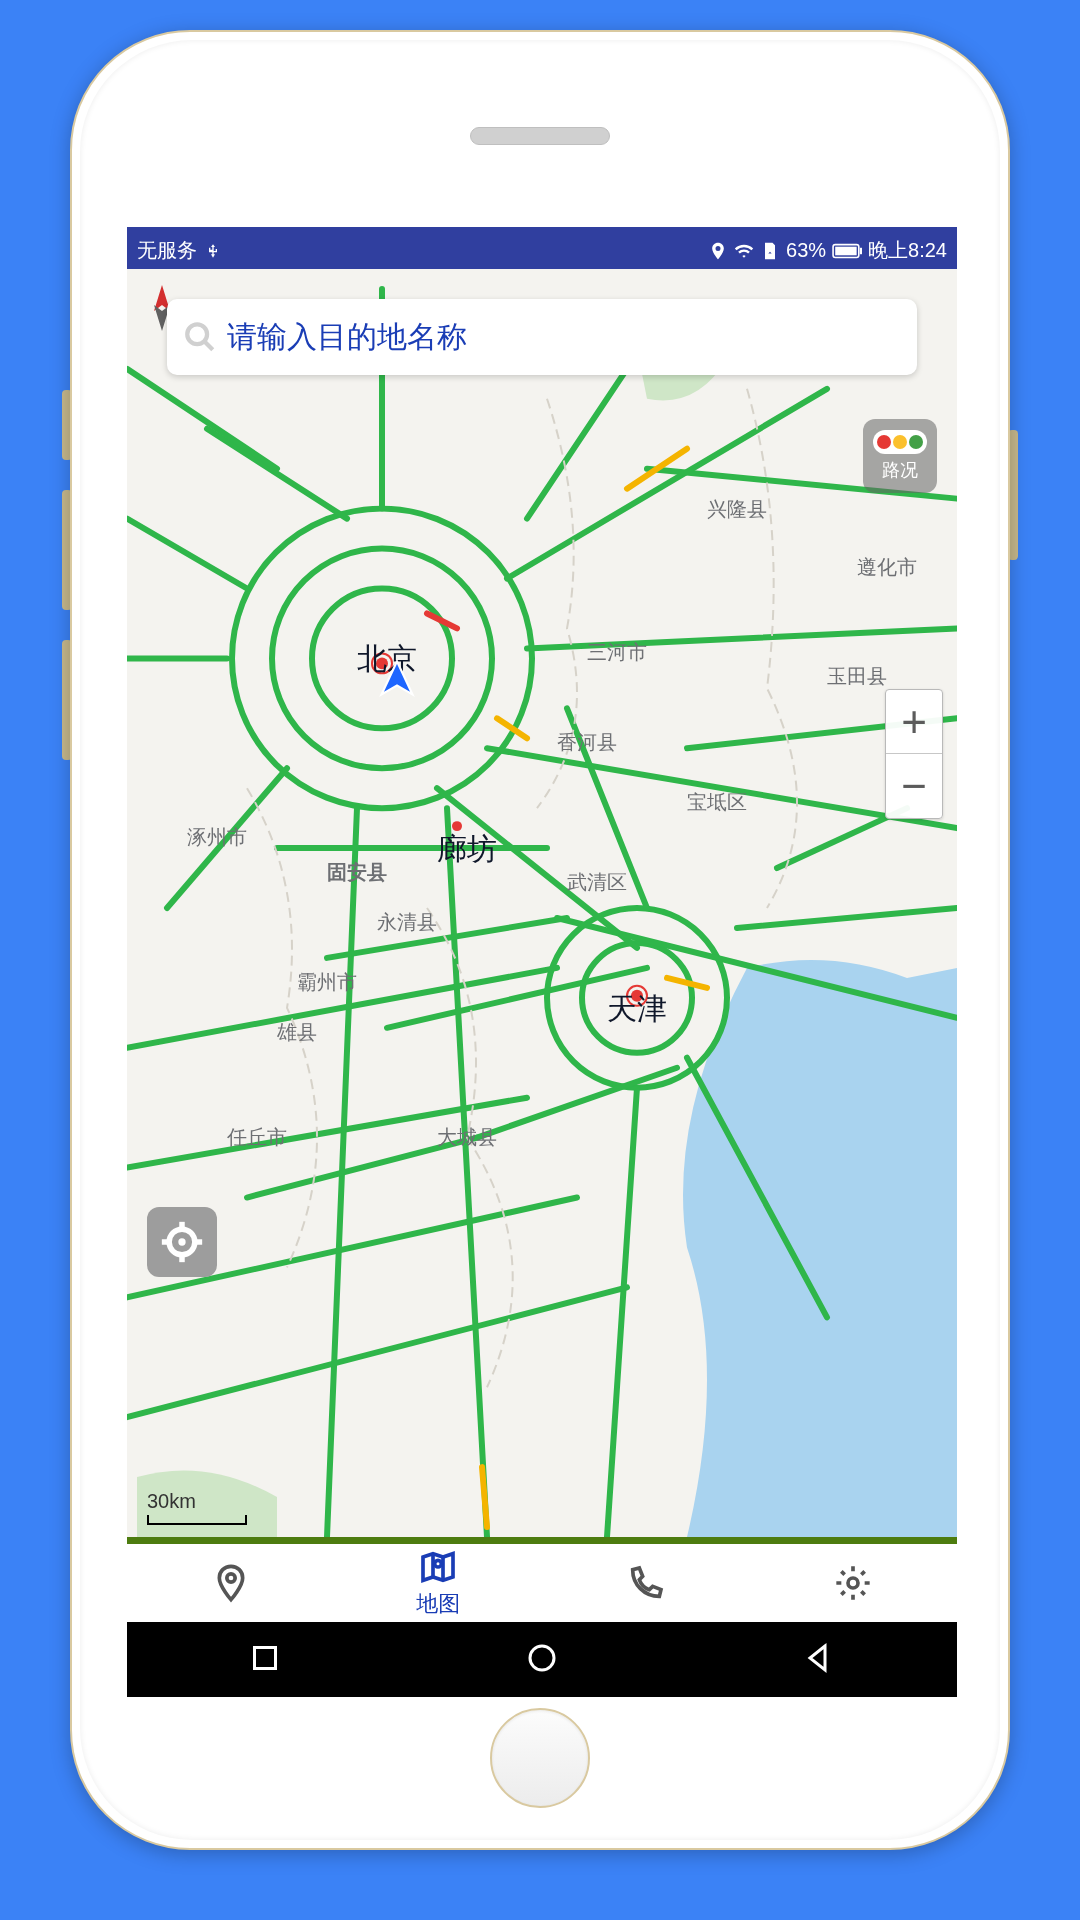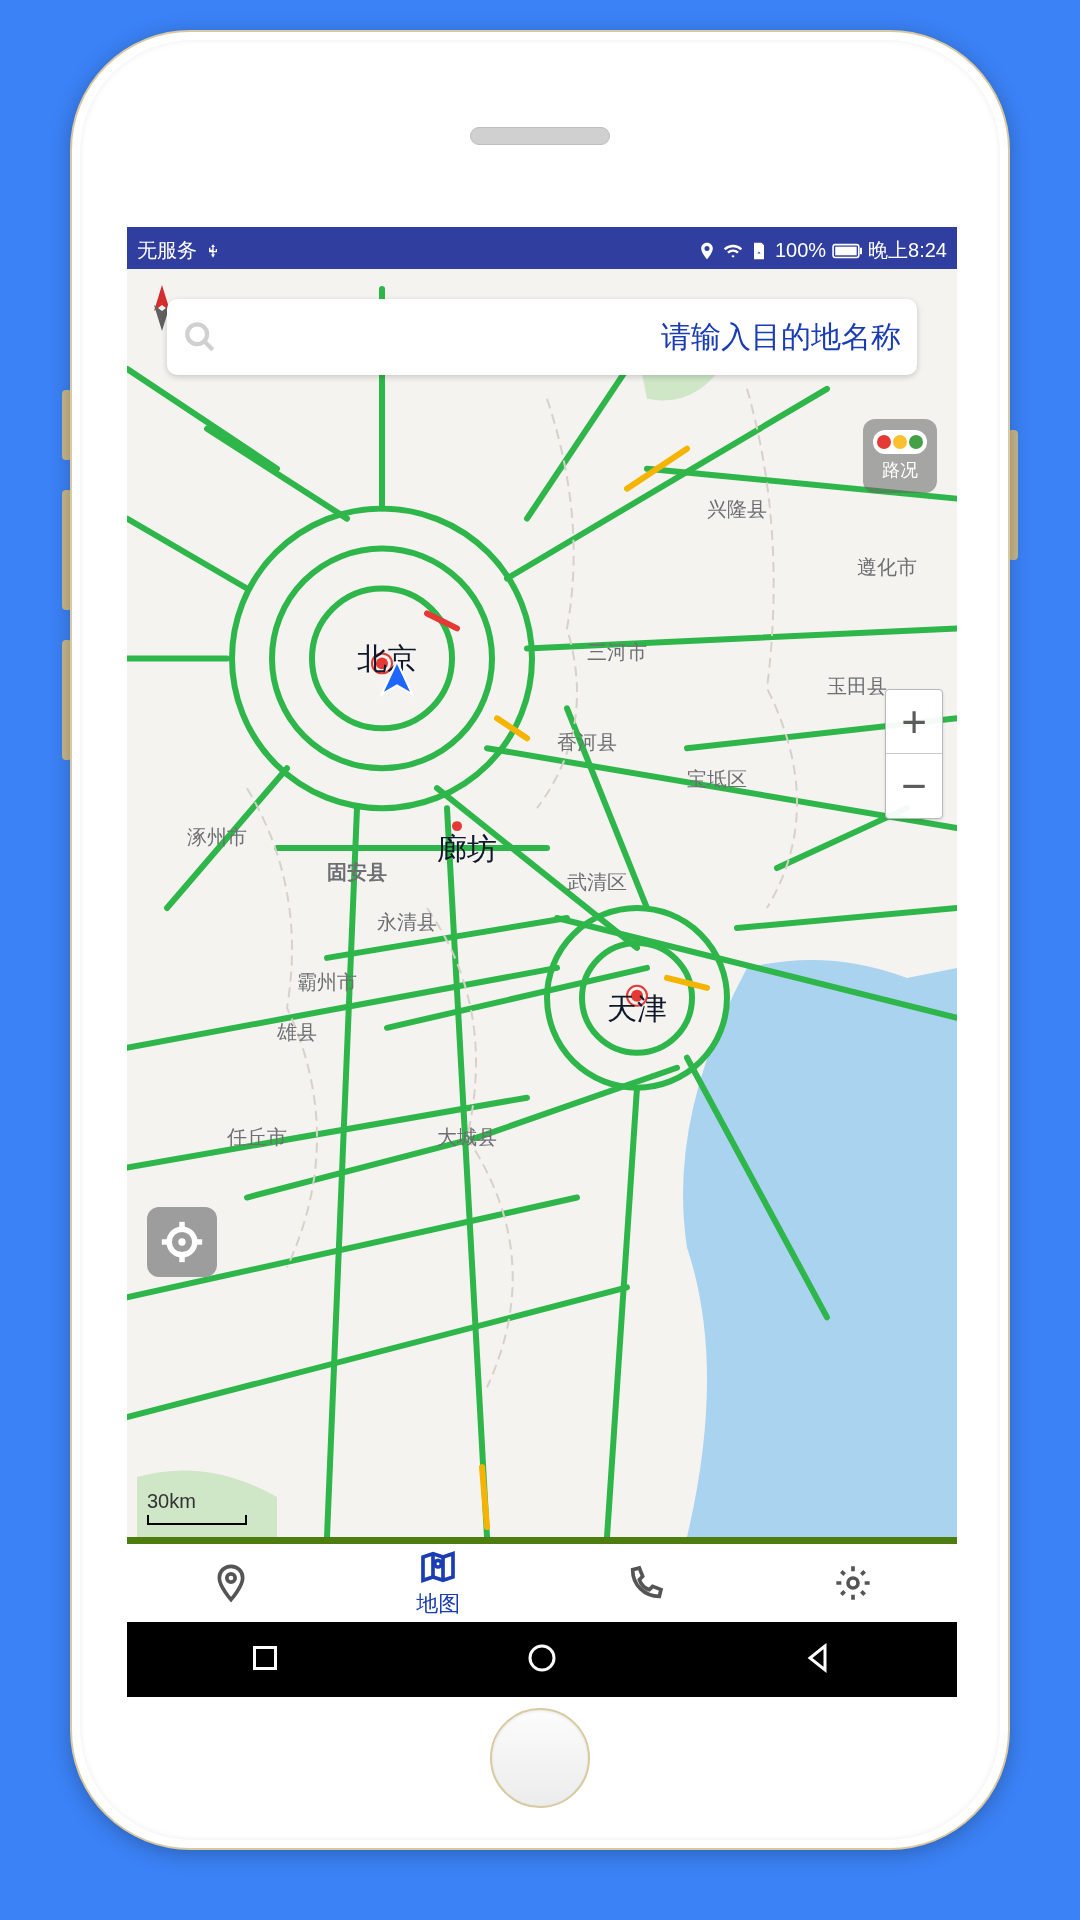--- a/index.html
+++ b/index.html
@@ -100,21 +100,21 @@
     padding: 0 16px;
     gap: 10px;
     z-index: 5;
   }
   .search-bar input {
     flex: 1;
     border: none;
     outline: none;
     font-size: 30px;
     color: #1a3db5;
-    text-align: right;
+    text-align: left;
     background: transparent;
   }
   .search-bar input::placeholder { color: #1a3db5; }
   .search-icon { width: 34px; height: 34px; stroke: #d0d0d0; stroke-width: 3; fill: none; }
   .traffic-btn {
     position: absolute;
     top: 150px;
     right: 20px;
     width: 74px;
     height: 74px;
@@ -301,21 +301,21 @@
       <div class="status-right">
         <svg viewBox="0 0 24 24">
             <path d="M12 2C8 2 5 5 5 9c0 5 7 13 7 13s7-8 7-13c0-4-3-7-7-7zm0 10a3 3 0 110-6 3 3 0 010 6z"></path>
           </svg>
         <svg viewBox="0 0 24 24">
             <path d="M12 20l-2-2a3 3 0 014 0l-2 2zm-5-5l-2-2a10 10 0 0114 0l-2 2a7 7 0 00-10 0zm-4-4l-2-2a16 16 0 0122 0l-2 2a13 13 0 00-18 0z"></path>
           </svg>
         <svg viewBox="0 0 24 24">
             <path d="M6 2h9l3 3v17H6V2zm6 11l-2 2h4l-2-2zm0-4l2 2H10l2-2z"></path>
           </svg>
-        <span>100%</span>
+        <span>63%</span>
         <svg viewBox="0 0 28 14" style="width:30px;height:16px">
             <rect x="1" y="1" width="24" height="12" rx="2" fill="none" stroke="#fff" stroke-width="1.5"></rect>
             <rect x="26" y="4" width="2" height="6" fill="#fff"></rect>
             <rect x="3" y="3" width="20" height="8" fill="#fff"></rect>
           </svg>
         <span>晚上8:24</span>
       </div>
     </div>
 
     <div class="map-area">
@@ -440,27 +440,27 @@
         <polygon points="20,4 34,34 20,26 6,34" fill="#1e66ff" stroke="#fff" stroke-width="2"></polygon>
       </svg>
 
       <div id="labels-container">
           <div class="city-label" style="left: 230px; top: 370px;">北京</div>
           <div class="city-label" style="left: 310px; top: 560px;">廊坊</div>
           <div class="city-label" style="left: 480px; top: 720px;">天津</div>
           <div class="county-label" style="left: 580px; top: 195px; margin-top: 32px;">兴隆县</div>
           <div class="county-label" style="left: 730px; top: 285px;">遵化市</div>
           <div class="county-label" style="left: 460px; top: 370px;">三河市</div>
-          <div class="county-label" style="left: 700px; top: 404px;">玉田县</div>
+          <div class="county-label" style="left: 700px; top: 394px;">玉田县</div>
           <div class="county-label" style="left: 430px; top: 460px;">香河县</div>
           <div class="county-label" style="left: 60px; top: 555px;">涿州市</div>
           <div class="county-label" style="left: 200px; top: 590px; font-weight: bold;">固安县</div>
           <div class="county-label" style="left: 250px; top: 640px; font-family: Liberation Serif, serif;">永清县</div>
           <div class="county-label" style="left: 440px; top: 600px;">武清区</div>
-          <div class="county-label" style="left: 560px; top: 497px;">宝坻区</div>
+          <div class="county-label" style="left: 560px; top: 520px;">宝坻区</div>
           <div class="county-label" style="left: 170px; top: 700px; font-family: Liberation Mono, monospace;">霸州市</div>
           <div class="county-label" style="left: 150px; top: 750px;">雄县</div>
           <div class="county-label" style="left: 310px; top: 855px;">大城县</div>
           <div class="county-label" style="left: 100px; top: 855px;">任丘市</div>
         </div>
     </div>
 
     <div class="tab-bar">
       <div class="tab">
         <svg viewBox="0 0 24 24">

